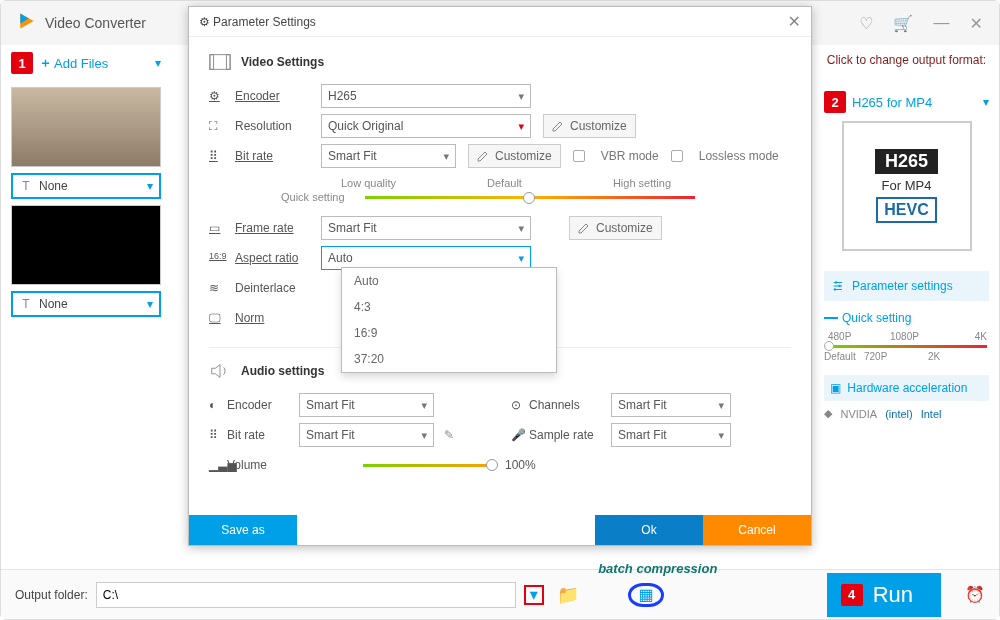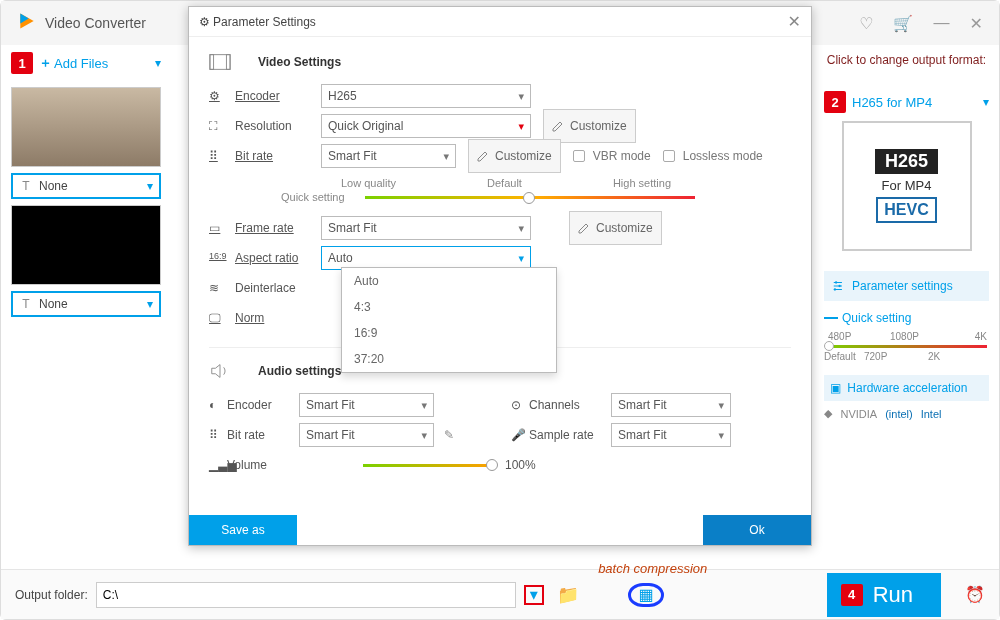--- a/index.html
+++ b/index.html
@@ -44,42 +44,42 @@
   .vendor { display:flex; gap:8px; margin-top:6px; color:#888; font-size:11px; align-items:center;}
   .vendor .intel{color:#0a6fb3;}
 
   
   .bottom { position:absolute; left:0; right:0; bottom:0; height:50px; background:#fafafa; border-top:1px solid #e5e5e5; display:flex; align-items:center; padding:0 14px; gap:8px;}
   .bottom label { font-size:12px; color:#444;}
   .path-input { flex:0 0 420px; height:26px; border:1px solid #ccc; padding:0 6px; font-size:12px;}
   .drop-red { width:20px; height:20px; border:2px solid #e3000f; color:#00a0e9; display:inline-flex; align-items:center; justify-content:center;}
   .folder-ico { color:#00a0e9; font-size:18px; margin-left:6px; cursor:pointer;}
   .batch-wrap { position:relative; margin-left:40px;}
-  .batch-note { position:absolute; top:-22px; left:-30px; white-space:nowrap; color:#c2410c; font-style:italic; font-weight:normal; font-size:13px;}
+  .batch-note { position:absolute; top:-22px; left:-30px; white-space:nowrap; color:#0f766e; font-style:italic; font-weight:bold; font-size:13px;}
   .batch-ico { width:36px; height:24px; border:3px solid #1a3cff; border-radius:50%/60%; display:inline-flex; align-items:center; justify-content:center; color:#00a0e9;}
   .run-btn { margin-left:auto; background:#00a0e9; color:#fff; height:44px; padding:0 28px 0 14px; display:flex; align-items:center; gap:10px; font-size:22px; cursor:pointer;}
   .alarm { color:#00a0e9; margin-left:16px;}
 
   
   .modal { position:absolute; top:6px; left:188px; width:624px; height:540px; background:#fff; border:1px solid #bbb; box-shadow:0 2px 10px rgba(0,0,0,.25); z-index:10;}
   .m-title { height:30px; display:flex; align-items:center; padding:0 10px; font-size:12px; color:#444; border-bottom:1px solid #eee;}
   .m-title .x { margin-left:auto; font-size:16px; color:#888; cursor:pointer;}
   .m-body { padding:12px 20px 0; font-size:12px; color:#555;}
-  .sec-head { display:flex; align-items:center; gap:27px; font-weight:bold; color:#333; margin:4px 0 10px;}
+  .sec-head { display:flex; align-items:center; gap:10px; font-weight:bold; color:#333; margin:4px 0 10px;}
   .sec-head svg{width:22px;height:18px;}
   .row { display:flex; align-items:center; height:30px; gap:12px;}
   .row .lab { width:100px; display:flex; align-items:center; gap:8px; color:#555;}
   .row .lab.u{ text-decoration:underline;}
   .sico { width:18px; height:14px; display:inline-block; }
   .sel { height:24px; border:1px solid #bbb; background:#fff; display:flex; align-items:center; padding:0 6px; position:relative; cursor:pointer;}
   .sel .chev { margin-left:auto; color:#777; font-size:11px;}
   .w-l { width:210px;} .w-m { width:135px;} .w-s{width:120px;}
-  .cust { height:24px; border:1px solid #ccc; background:#f6f6f6; display:flex; align-items:center; padding:16px 8px; gap:6px; color:#666; cursor:pointer;}
+  .cust { height:24px; border:1px solid #ccc; background:#f6f6f6; display:flex; align-items:center; padding:6px 8px; gap:6px; color:#666; cursor:pointer;}
   .cust svg{width:12px;height:12px;}
-  .chk { display:flex; align-items:center; gap:8px; color:#777;}
+  .chk { display:flex; align-items:center; gap:16px; color:#777;}
   .chk .box{width:12px;height:12px;border:1px solid #aaa;border-radius:2px;}
   .ql-row { display:flex; justify-content:space-between; font-size:11px; color:#888; margin:6px 0 2px 132px; width:330px;}
   .ql-bar { position:relative; margin-left:132px; width:330px; height:12px;}
   .ql-bar .track{position:absolute;top:5px;left:0;right:0;height:3px;background:linear-gradient(90deg,#7bd100,#ffb300,#e23);}
   .ql-bar .knob{position:absolute;top:1px;left:48%;width:12px;height:12px;border-radius:50%;background:#fff;border:1px solid #999;}
   .qs-lab { font-size:11px; color:#888; margin-left:72px;}
 
   .dropdown { position:absolute; top:260px; left:152px; width:216px; background:#fff; border:1px solid #bbb; box-shadow:0 4px 8px rgba(0,0,0,.15); z-index:5;}
   .dropdown div { padding:6px 12px; font-size:12px; color:#666; cursor:pointer;}
 
@@ -378,20 +378,21 @@
       <div style="width:50px"></div>
       <div class="vol-bar">
           <div class="vol-knob"></div>
         </div>
       <span>100%</span>
     </div>
   </div>
   <div class="m-foot">
     <div class="b saveas">Save as</div>
     <div class="b ok">Ok</div>
+    <div class="b cancel">Cancel</div>
   </div>
 </div>
 
 <svg class="arrows">
   <defs>
       <marker id="ah" markerWidth="10" markerHeight="8" refX="9" refY="4" orient="auto">
         <polygon points="0,0 10,4 0,8" fill="#e3000f"></polygon>
       </marker>
     </defs>
   <line x1="731" y1="310" x2="562" y2="140" stroke="#e3000f" stroke-width="3" marker-end="url(#ah)"></line>

